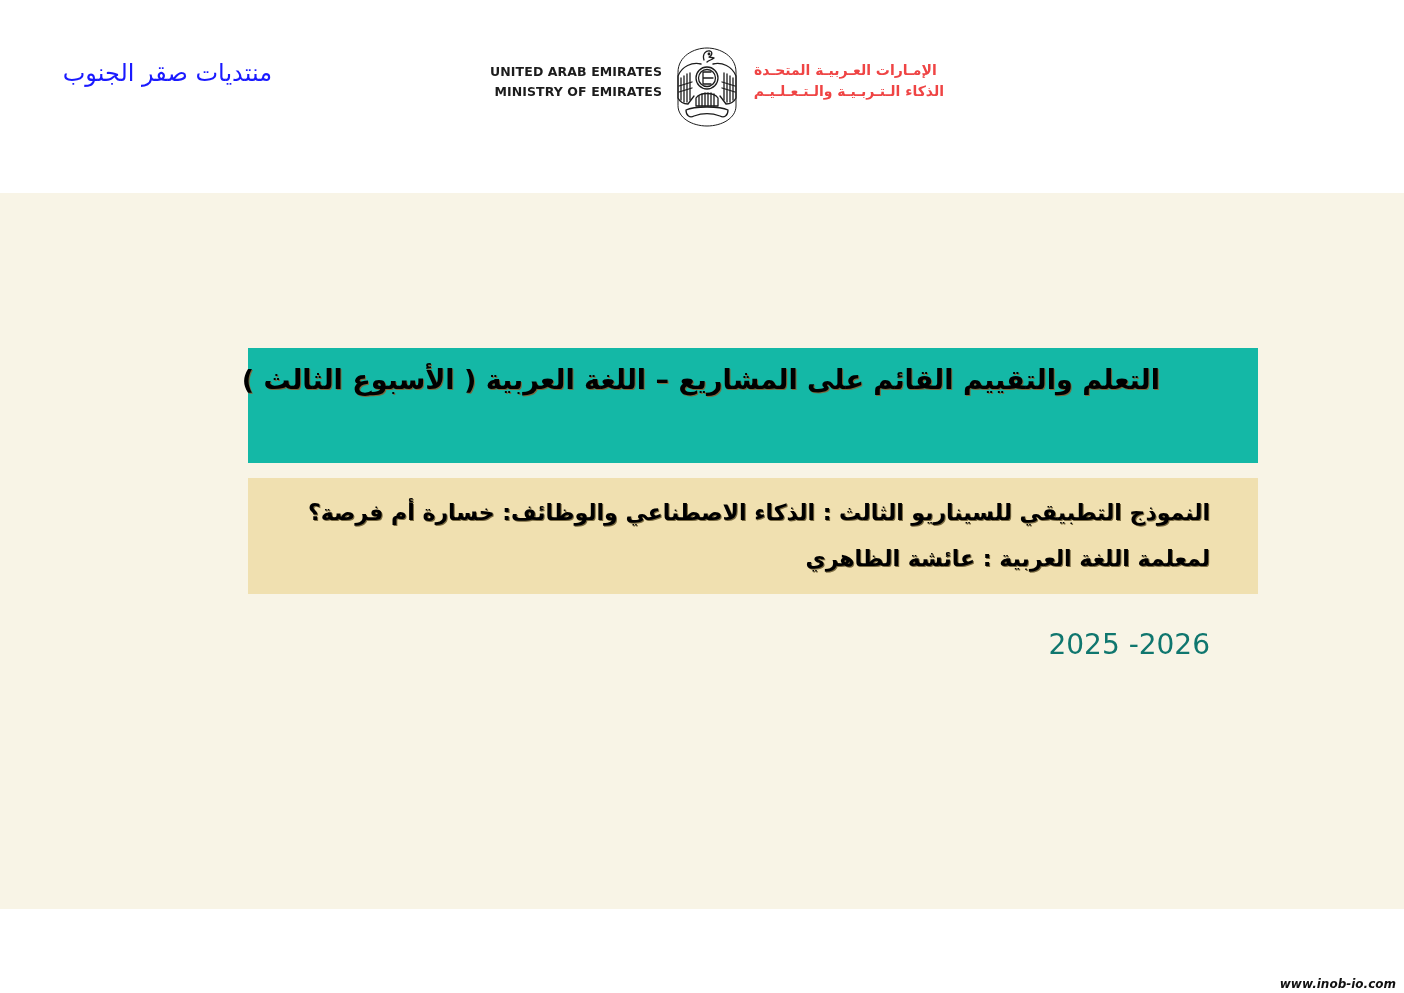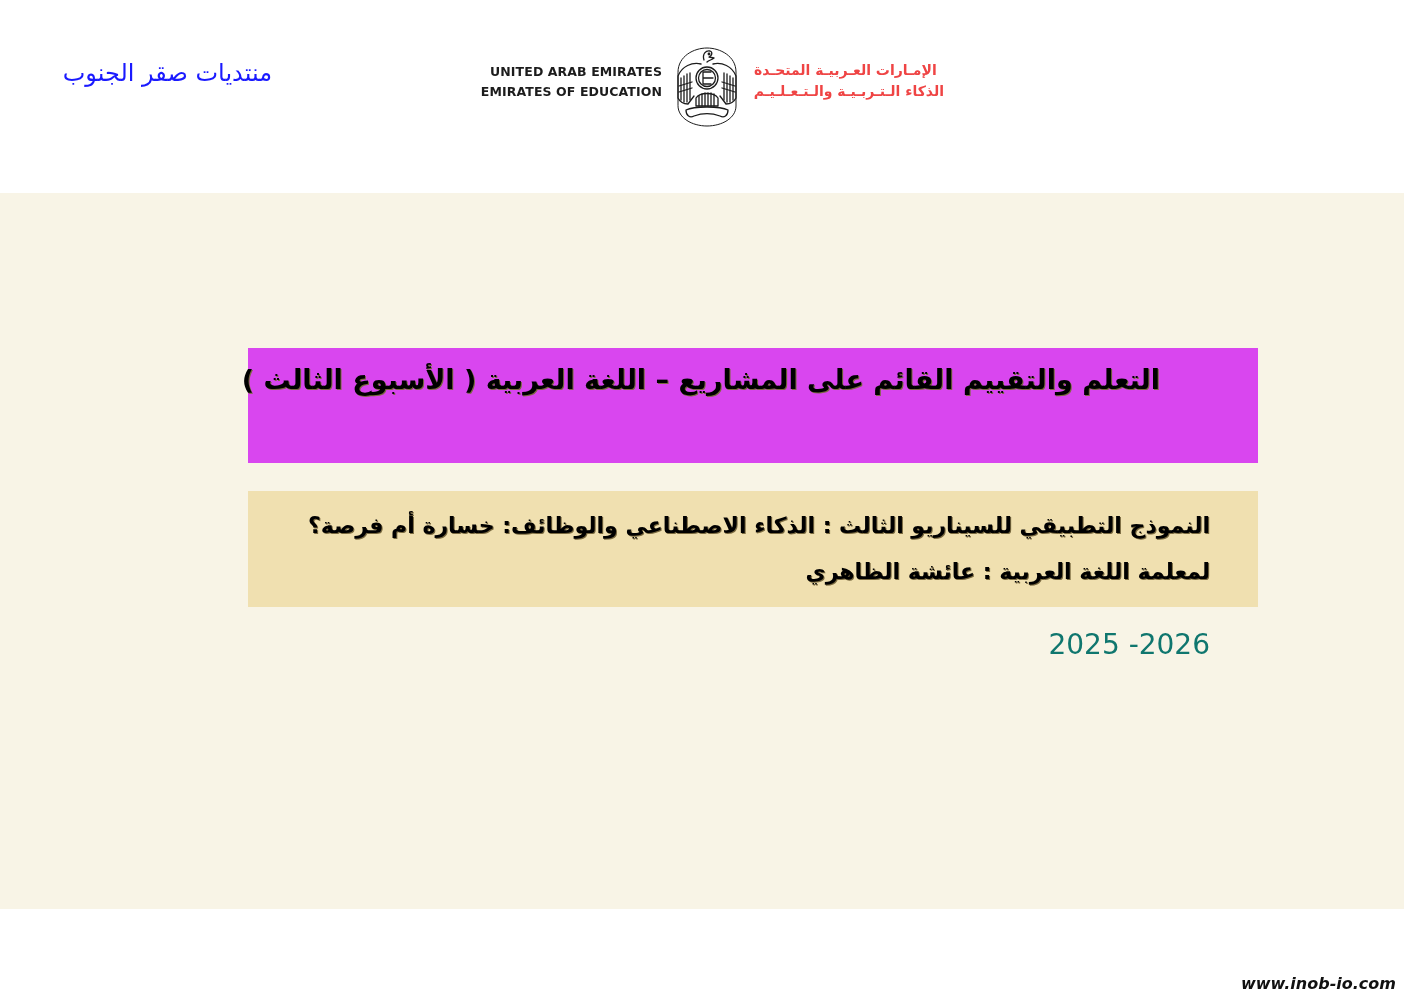--- a/index.html
+++ b/index.html
@@ -77,40 +77,40 @@
       width: 1404px;
       height: 716px;
       background: #f8f4e6;
     }
     .title-box {
       position: absolute;
       left: 248px;
       top: 155px;
       width: 1010px;
       height: 115px;
-      background: #d946ef;
+      background: #14b8a6;
     }
     .title-text {
       position: absolute;
       right: 98px;
       top: 12px;
       direction: rtl;
       text-align: right;
       font-family: "DejaVu Sans", sans-serif;
       font-weight: bold;
       font-size: 27px;
       line-height: 40px;
       color: #000;
       white-space: nowrap;
       text-shadow: 1px 1px 0 #7a6a40;
     }
     .sub-box {
       position: absolute;
       left: 248px;
-      top: 298px;
+      top: 285px;
       width: 1010px;
       height: 116px;
       background: #f0e0b0;
     }
     .sub-line {
       position: absolute;
       right: 48px;
       direction: rtl;
       text-align: right;
       font-family: "DejaVu Sans", sans-serif;
@@ -136,35 +136,35 @@
       white-space: nowrap;
       direction: ltr;
     }
     .watermark {
       position: absolute;
       right: 8px;
       bottom: 2px;
       font-family: "DejaVu Sans", sans-serif;
       font-weight: bold;
       font-style: italic;
-      font-size: 16px;
+      font-size: 12px;
       line-height: 14px;
       color: #111;
       white-space: nowrap;
     }
   </style>
 </head>
 <body>
 
 <div class="forum-name">منتديات صقر الجنوب</div>
 
 <div class="header-logo">
   <div class="en-name">
     <div>UNITED ARAB EMIRATES</div>
-    <div>EMIRATES OF EDUCATION</div>
+    <div>MINISTRY OF EMIRATES</div>
   </div>
 
   <div class="emblem">
     <svg width="66" height="82" viewBox="0 0 66 82" xmlns="http://www.w3.org/2000/svg">
       <g fill="none" stroke="#1c1c1c" stroke-width="1.3" stroke-linejoin="round" stroke-linecap="round">
 
         <path d="M30 14 C28 8 32 4 36 5 C39 6 38 10 35 11 L40 12 C38 14 35 14 33 16"></path>
         <circle cx="35" cy="8" r="0.8" fill="#1c1c1c"></circle>
 
         <path d="M27 18 C18 16 8 20 4 30 L4 52 C6 56 10 58 14 58 L20 50"></path>

